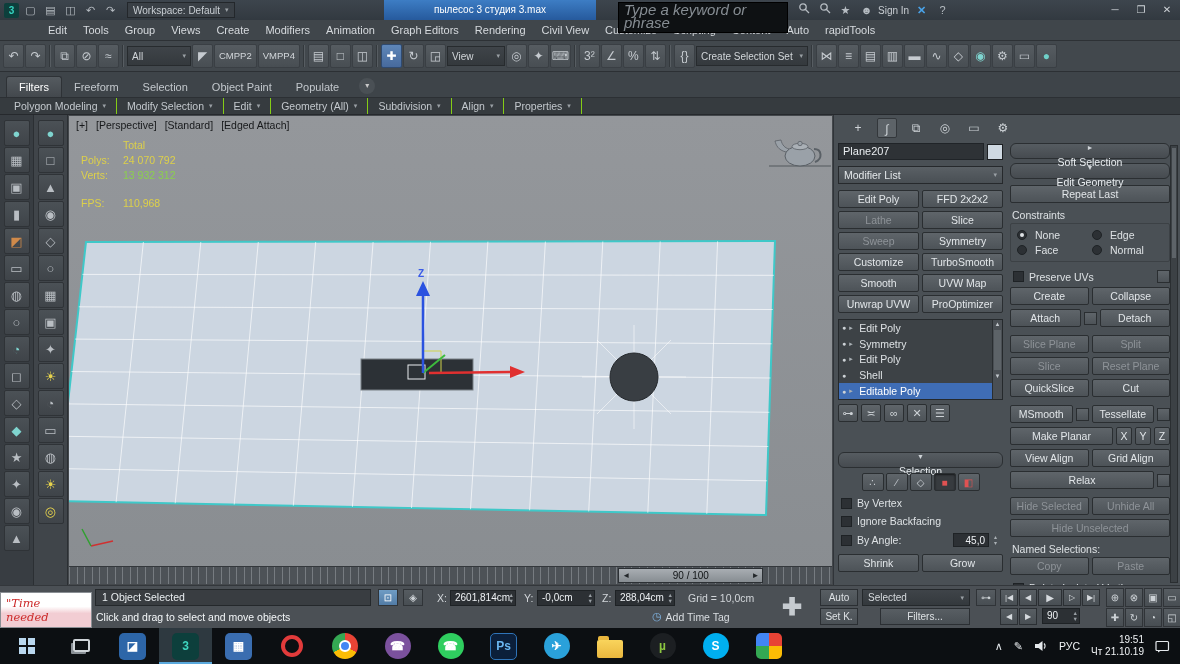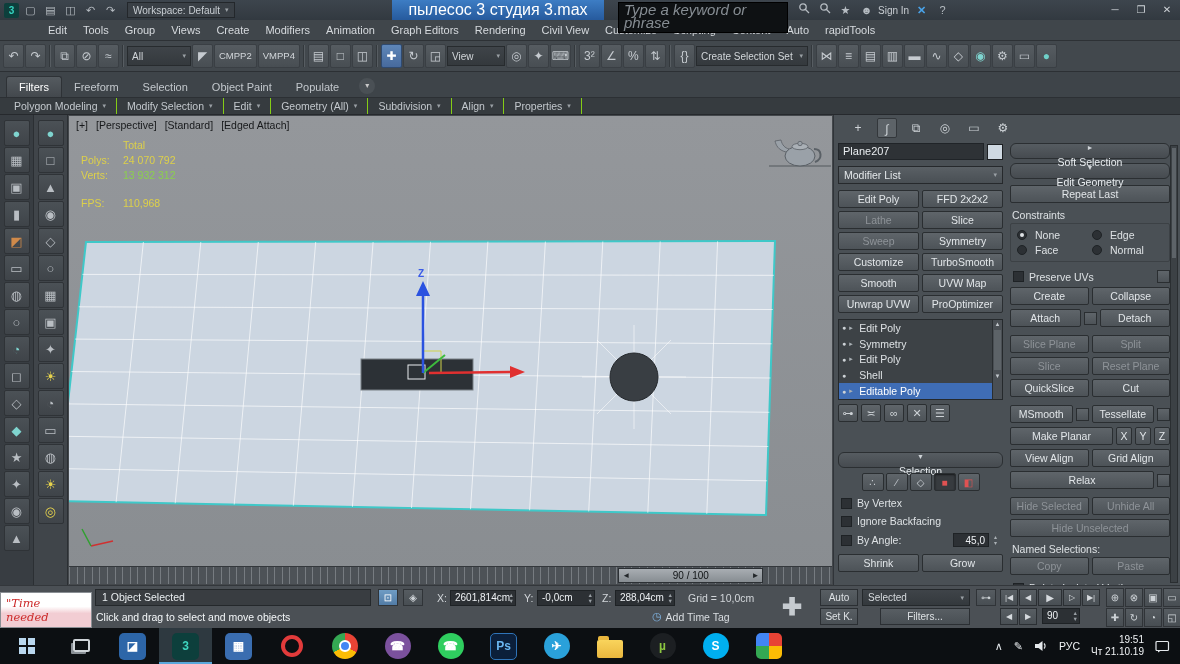--- a/index.html
+++ b/index.html
@@ -11,22 +11,22 @@
   
   .titlebar { position:absolute; top:0; left:0; right:0; height:20px;
     background:linear-gradient(#3d454d,#323940); display:flex; align-items:center;
     color:#c9ced3; font-size:10px; z-index:10; }
   .tb-left { display:flex; align-items:center; gap:3px; padding:0 4px; }
   .app-logo { width:15px; height:15px; border-radius:2px; background:#0d3f3c; color:#35d4c0;
     font-weight:bold; text-align:center; line-height:15px; font-size:10px; }
   .tbar-ic { min-width:17px; height:16px; text-align:center; line-height:16px; font-size:11px; color:#b6bcc2; }
   .ws-drop { display:flex; align-items:center; height:16px; border:1px solid #23272b;
     background:#3a4046; padding:0 5px; gap:5px; margin-left:5px; font-size:10px; }
-  .title-doc { position:absolute; left:392px; width:212px; height:20px; line-height:20px;
-    text-align:center; color:#fff; background:linear-gradient(#3d7dc4,#265a9d); font-size:16px;
+  .title-doc { position:absolute; left:384px; width:212px; height:20px; line-height:20px;
+    text-align:center; color:#fff; background:linear-gradient(#3d7dc4,#265a9d); font-size:10px;
     white-space:nowrap; overflow:hidden; }
   .search-wrap { position:absolute; left:618px; top:2px; width:170px; height:31px;
     background:#0e1113; border:1px solid #000; color:#868d93; font-style:italic;
     font-size:15px; padding:0 5px; line-height:13px; }
   .tb-icons { position:absolute; left:795px; top:0; height:20px; display:flex; align-items:center; gap:4px; }
   .signin { display:flex; align-items:center; gap:3px; font-size:10px; color:#c9ced3; }
   .x-ic { color:#4aa3e8; font-weight:bold; }
   .win-controls { position:absolute; right:0; top:0; display:flex; }
   .winbtn { width:26px; height:20px; line-height:20px; text-align:center; color:#cfd4d8; font-size:10px; }
 

